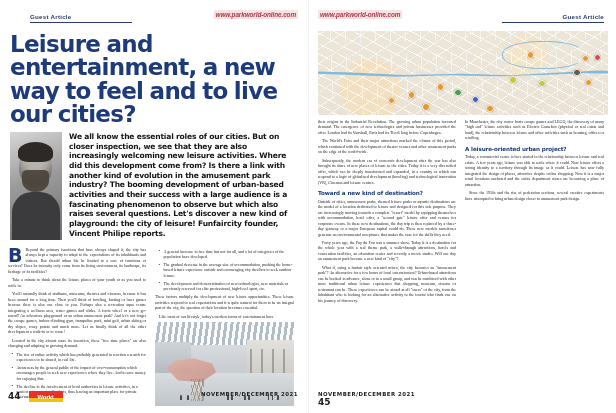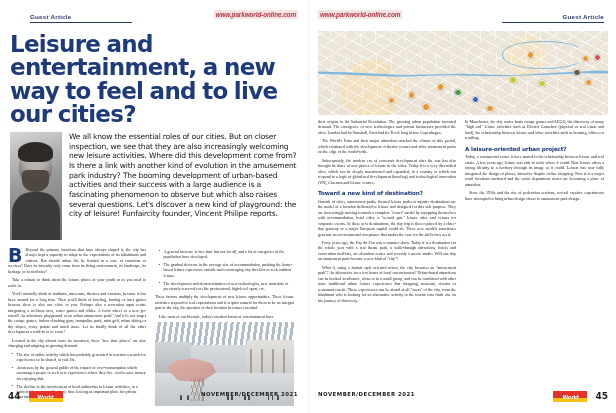--- a/index.html
+++ b/index.html
@@ -121,21 +121,21 @@
     left: 12px; top: 38px;
     width: 27px; height: 22px;
     background: #4a423b;
     border-radius: 20% 20% 50% 50%;
     z-index: 3;
     opacity: .92;
   }
   .intro-text {
     font-family: "DejaVu Sans", sans-serif;
     font-size: 7.55px;
-    font-weight: normal;
+    font-weight: bold;
     line-height: 1.285;
     color: #141414;
     letter-spacing: -0.18px;
     text-align: left;
   }
 
   
   .cols {
     display: flex;
     gap: 9px;
@@ -289,21 +289,21 @@
 
   
   .foot {
     position: absolute;
     bottom: 6px;
     left: 8px; right: 10px;
     display: flex;
     align-items: flex-start;
     height: 16px;
   }
-  .foot-r { left: 10px; right: 8px; justify-content: flex-end; }
+  .foot-r { left: 10px; right: 8px; justify-content: flex-end; flex-direction: column; }
   .pagenum {
     font-family: "DejaVu Sans", sans-serif;
     font-weight: bold;
     font-size: 9px;
     color: #1b1b1b;
   }
   .logo {
     width: 34px; height: 11px;
     background: #e8312a;
     position: relative;

